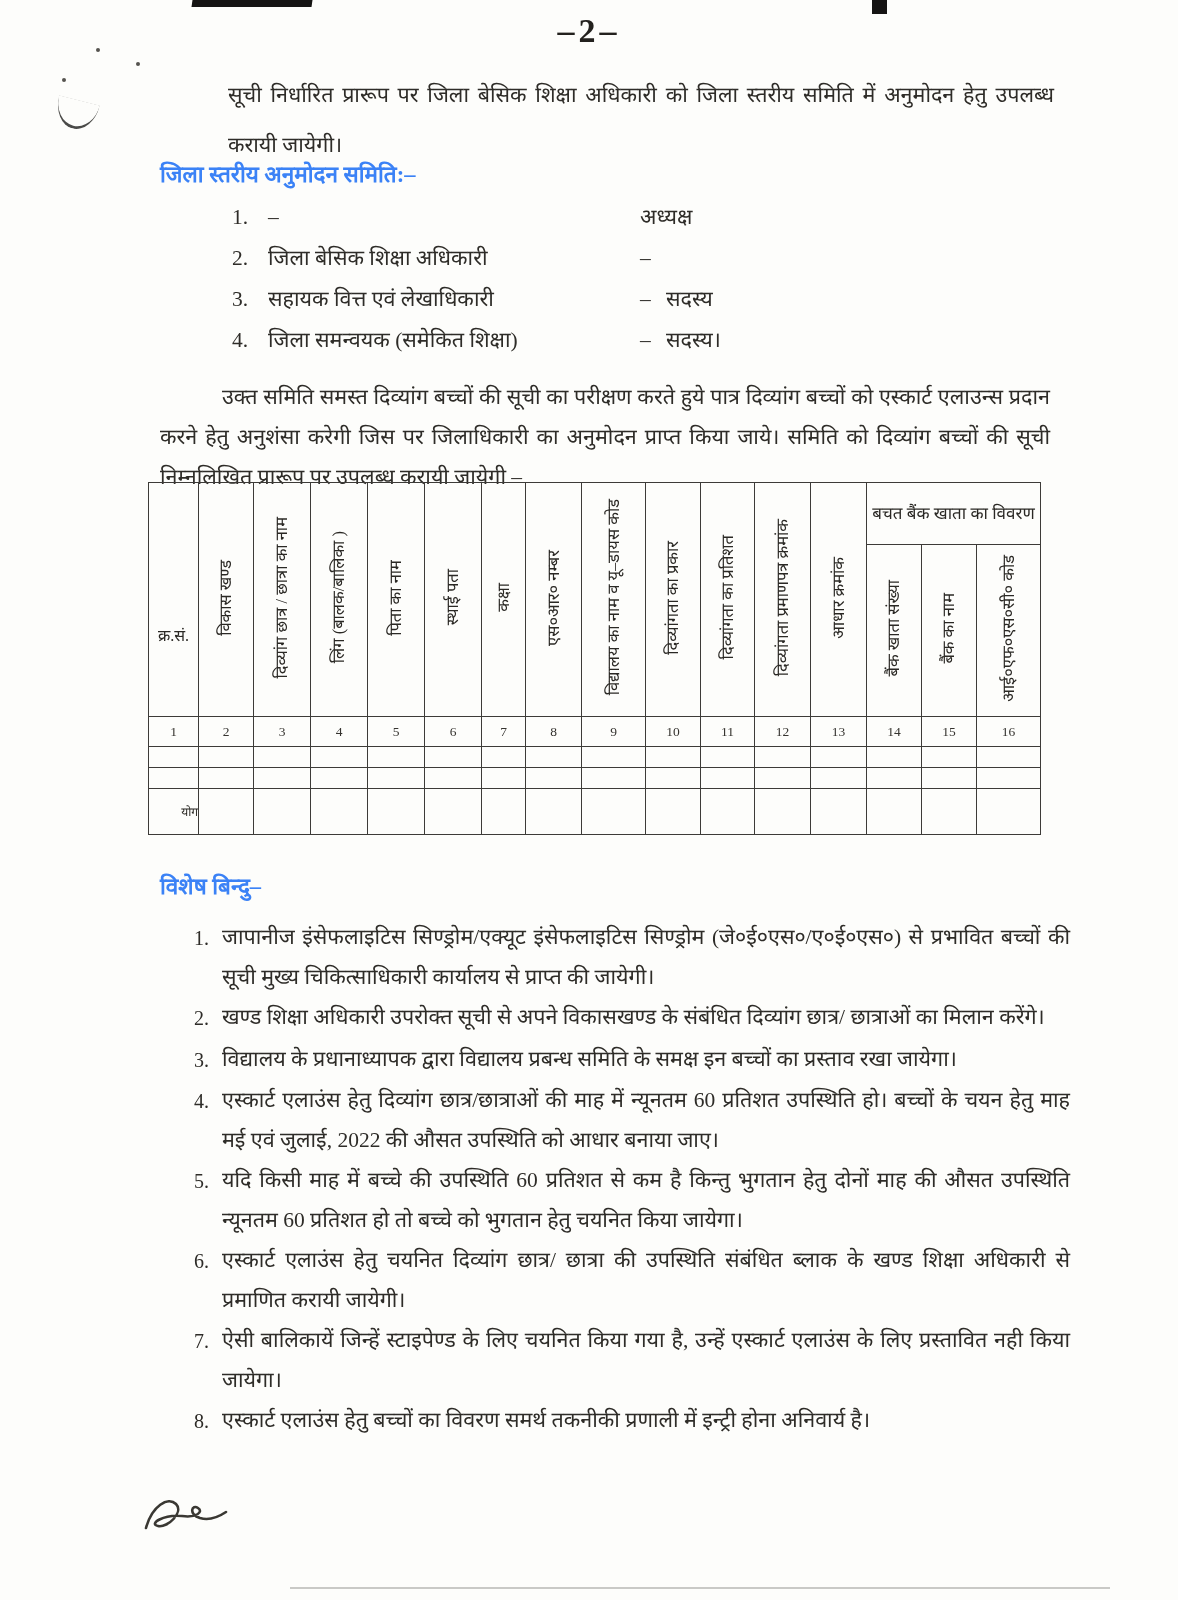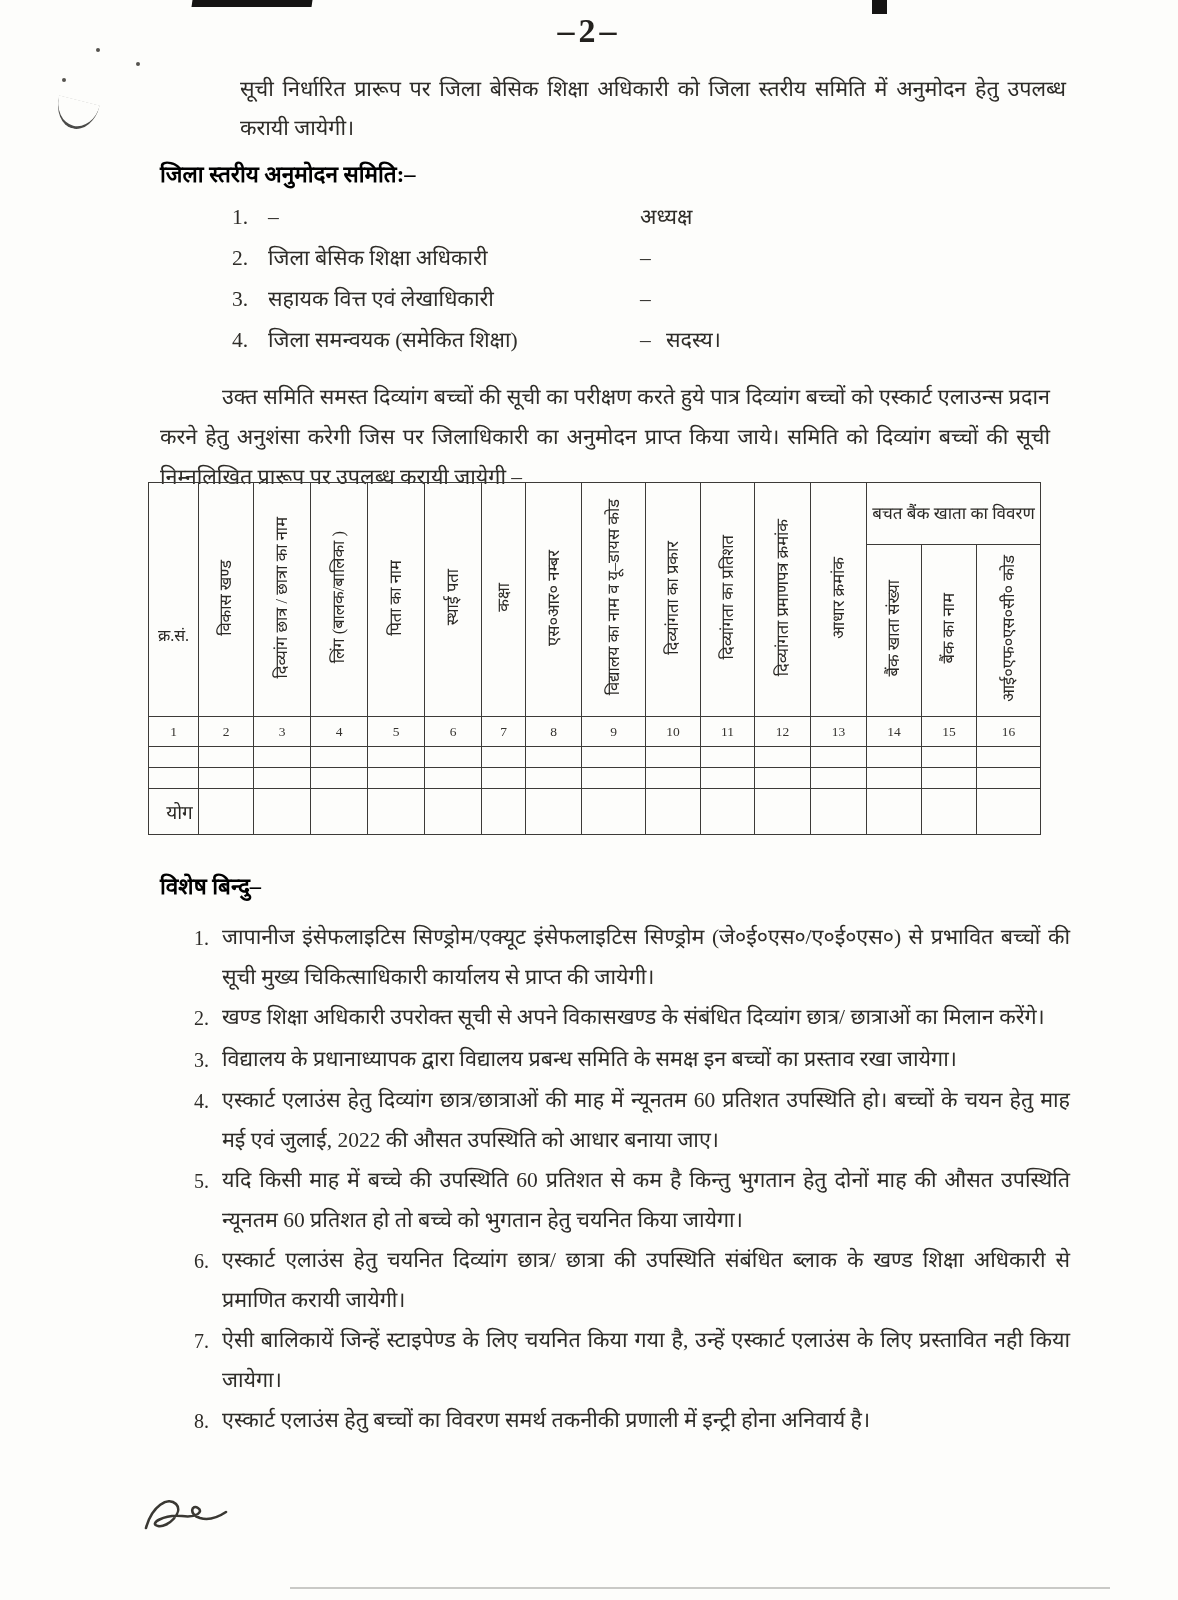--- a/index.html
+++ b/index.html
@@ -20,25 +20,25 @@
     transform:rotate(14deg);background:transparent;
   }
   .dot{position:absolute;width:4px;height:4px;border-radius:50%;background:#55534f;}
   .bottom-line{position:absolute;left:290px;top:1587px;width:820px;height:2px;background:#c9c9c6;}
   
   .pageno{
     position:absolute;left:0;right:0;top:12px;text-align:center;
     font-size:34px;letter-spacing:4px;font-weight:bold;color:#23211e;
   }
   .intro{
-    position:absolute;left:240px;top:70px;width:826px;
-    font-size:21.5px;line-height:39px;text-align:justify;
+    position:absolute;left:228px;top:70px;width:826px;
+    font-size:21.5px;line-height:50px;text-align:justify;
   }
   .heading{
-    position:absolute;left:160px;font-size:22.5px;font-weight:bold;color:#000000;
+    position:absolute;left:160px;font-size:22.5px;font-weight:bold;color:#3b82f6;
   }
   .committee-heading{top:158px;}
   .committee-list{
     position:absolute;left:232px;top:197px;width:760px;
     font-size:21.5px;line-height:41px;
   }
   .member{display:grid;grid-template-columns:36px 372px 26px auto;}
   .member .num{text-align:left;}
   .para2{
     position:absolute;left:160px;top:377px;width:890px;
@@ -69,21 +69,21 @@
     padding:2px 0;
     white-space:normal;
   }
   tr.h2 .vert{max-height:164px;}
   .kr{font-size:16px;padding-top:70px;}
   th.group{
     vertical-align:middle;text-align:center;
     font-size:17px;font-weight:bold;line-height:1.25;padding:2px 6px;
   }
   tr.nums td{text-align:center;font-size:13.5px;color:#35332f;}
-  tr.total td.lbl{font-size:19px;padding-left:12px;text-align:center;vertical-align:middle;}
+  tr.total td.lbl{font-size:12px;padding-left:12px;text-align:right;vertical-align:middle;}
   
   .special-heading{top:870px;}
   .special-list{
     position:absolute;left:194px;top:918px;width:876px;
     font-size:21.5px;line-height:39.5px;
   }
   .point{display:grid;grid-template-columns:28px 1fr;margin-bottom:1px;}
   .point .pnum{font-size:20px;padding-top:1px;}
   .point .ptext{text-align:justify;}
   
@@ -116,20 +116,21 @@
     </div>
     <div class="member">
       <span class="num">2.</span>
       <span>जिला बेसिक शिक्षा अधिकारी</span>
       <span>–</span>
     </div>
     <div class="member">
       <span class="num">3.</span>
       <span>सहायक वित्त एवं लेखाधिकारी</span>
       <span>–</span>
+      <span>सदस्य</span>
     </div>
     <div class="member">
       <span class="num">4.</span>
       <span>जिला समन्वयक (समेकित शिक्षा)</span>
       <span>–</span>
       <span>सदस्य।</span>
     </div>
   </div>
 
   <div class="para2">उक्त समिति समस्त दिव्यांग बच्चों की सूची का परीक्षण करते हुये पात्र दिव्यांग बच्चों को एस्कार्ट एलाउन्स प्रदान करने हेतु अनुशंसा करेगी जिस पर जिलाधिकारी का अनुमोदन प्राप्त किया जाये। समिति को दिव्यांग बच्चों की सूची निम्नलिखित प्रारूप पर उपलब्ध करायी जायेगी –</div>

